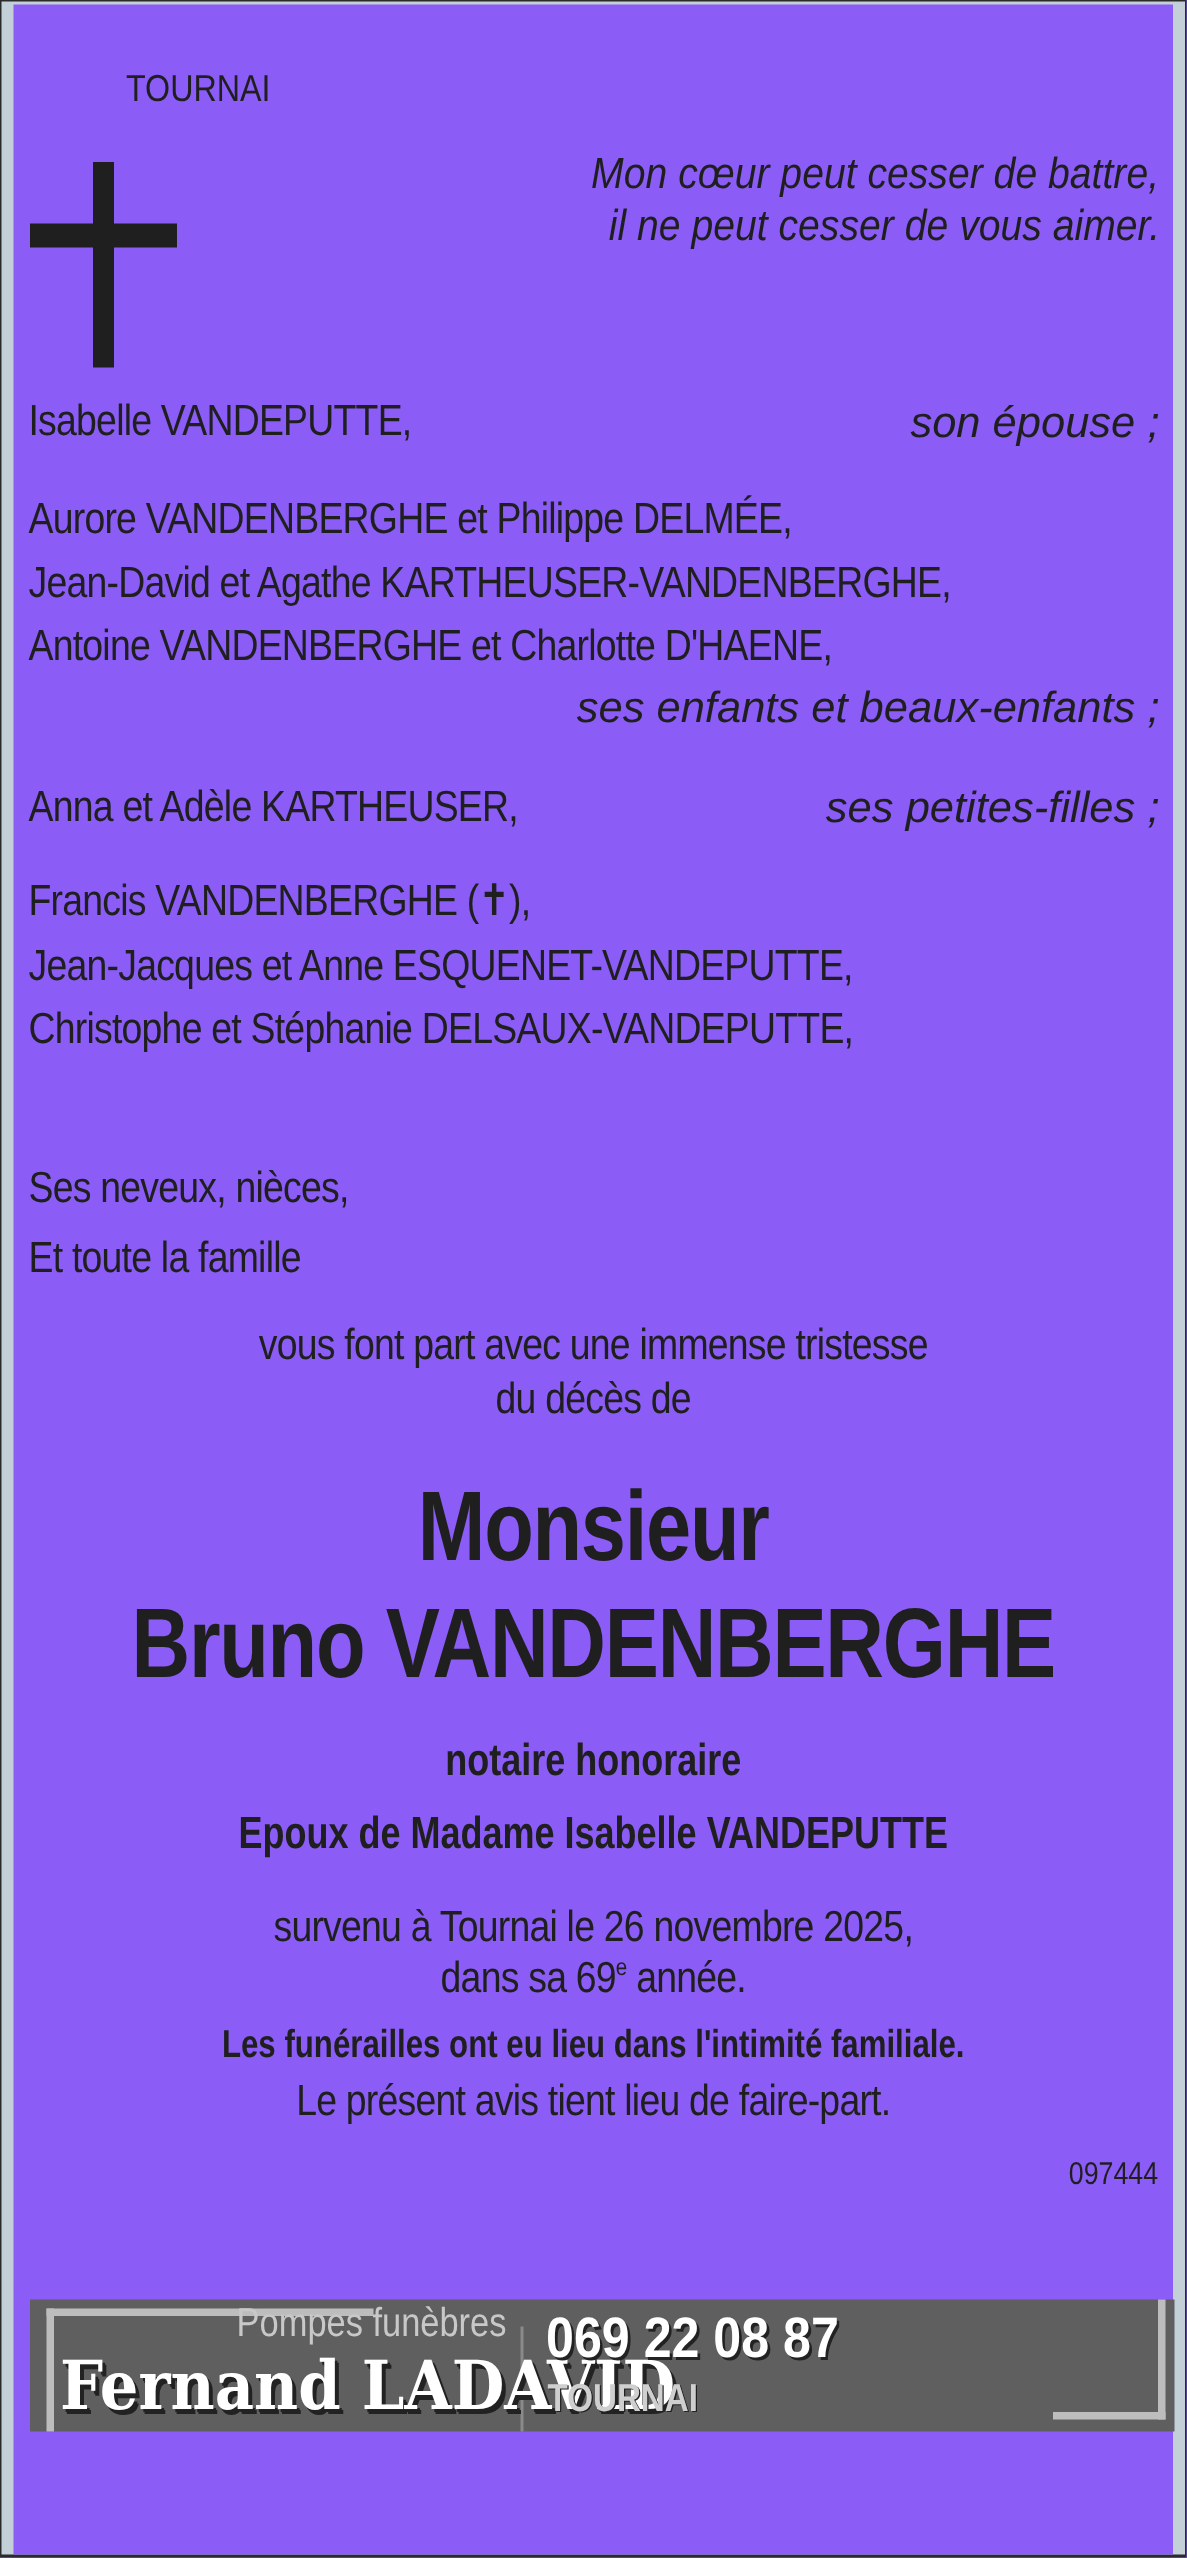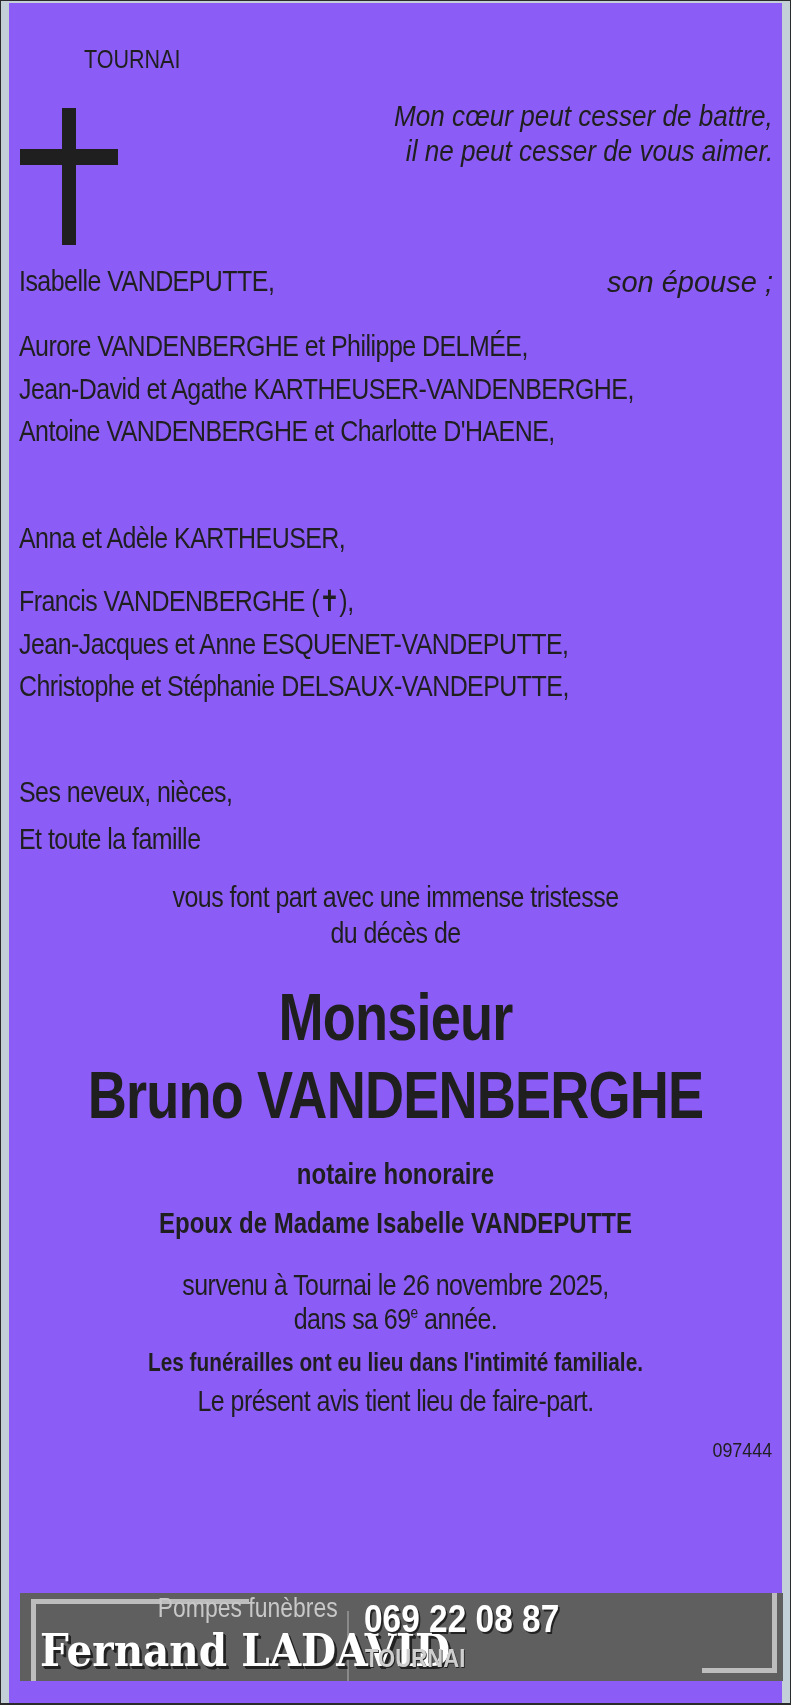--- a/index.html
+++ b/index.html
@@ -34,21 +34,21 @@
     .quote { right: 9px; font-style: italic; font-size: 29px; text-align: right; transform: scaleX(0.9); transform-origin: right top; }
 
     .mid { font-size: 29px; transform: scaleX(0.86); }
     .huge { font-weight: bold; font-size: 66px; transform: scaleX(0.82); letter-spacing: -1px; }
     .bold-m { font-weight: bold; font-size: 30px; transform: scaleX(0.8); }
     .bold-s { font-weight: bold; font-size: 26px; transform: scaleX(0.8); }
 
     .ref { right: 10px; top: 1436px; font-size: 21px; transform: scaleX(0.85); transform-origin: right top; }
 
     .banner {
-      position: absolute; left: 11px; top: 1590px; width: 763px; height: 88px;
+      position: absolute; left: 11px; top: 1530px; width: 763px; height: 88px;
       background: #5f5f5f;
     }
     .banner-line-top { position: absolute; left: 11px; top: 6px; width: 218px; height: 5px; background: #bdbdbd; }
     .banner-line-left { position: absolute; left: 11px; top: 6px; width: 5px; height: 82px; background: #bdbdbd; }
     .banner-line-right { position: absolute; right: 6px; top: 0px; width: 5px; height: 80px; background: #bdbdbd; }
     .banner-line-bottom { position: absolute; right: 6px; top: 75px; width: 75px; height: 5px; background: #bdbdbd; }
     .banner-divider { position: absolute; left: 327px; top: 18px; width: 2px; height: 70px; background: #8a8a8a; }
     .banner-sub { position: absolute; right: 445px; top: 2px; font-size: 27px; color: #c8c8c8; white-space: nowrap; transform: scaleX(0.85); transform-origin: right top; line-height: 1; }
     .banner-name {
       position: absolute; left: 20px; top: 35px; font-family: "DejaVu Serif", serif; font-weight: bold;
@@ -78,22 +78,24 @@
 
   <div class="t quote" style="top:99px;">Mon cœur peut cesser de battre,</div>
   <div class="t quote" style="top:134px;">il ne peut cesser de vous aimer.</div>
 
   <div class="t cond reg" style="left:10px; top:264px;">Isabelle VANDEPUTTE,</div>
   <div class="t ital right" style="top:265px;text-align:center;">son épouse ;</div>
 
   <div class="t cond reg" style="left:10px; top:329px;">Aurore VANDENBERGHE et Philippe DELMÉE,</div>
   <div class="t cond reg" style="left:10px; top:372px;">Jean-David et Agathe KARTHEUSER-VANDENBERGHE,</div>
   <div class="t cond reg" style="left:10px; top:414px;">Antoine VANDENBERGHE et Charlotte D'HAENE,</div>
+  <div class="t ital right" style="top:455px;">ses enfants et beaux-enfants ;</div>
 
   <div class="t cond reg" style="left:10px; top:521px;">Anna et Adèle KARTHEUSER,</div>
+  <div class="t ital right" style="top:522px;">ses petites-filles ;</div>
 
   <div class="t cond reg" style="left:10px; top:584px;">Francis VANDENBERGHE (✝),</div>
   <div class="t cond reg" style="left:10px; top:627px;">Jean-Jacques et Anne ESQUENET-VANDEPUTTE,</div>
   <div class="t cond reg" style="left:10px; top:669px;">Christophe et Stéphanie DELSAUX-VANDEPUTTE,</div>
 
   <div class="t cond reg" style="left:10px; top:775px;">Ses neveux, nièces,</div>
   <div class="t cond reg" style="left:10px; top:822px;">Et toute la famille</div>
 
   <div class="t cond center mid" style="top:880px;">vous font part avec une immense tristesse</div>
   <div class="t cond center mid" style="top:916px;">du décès de</div>

